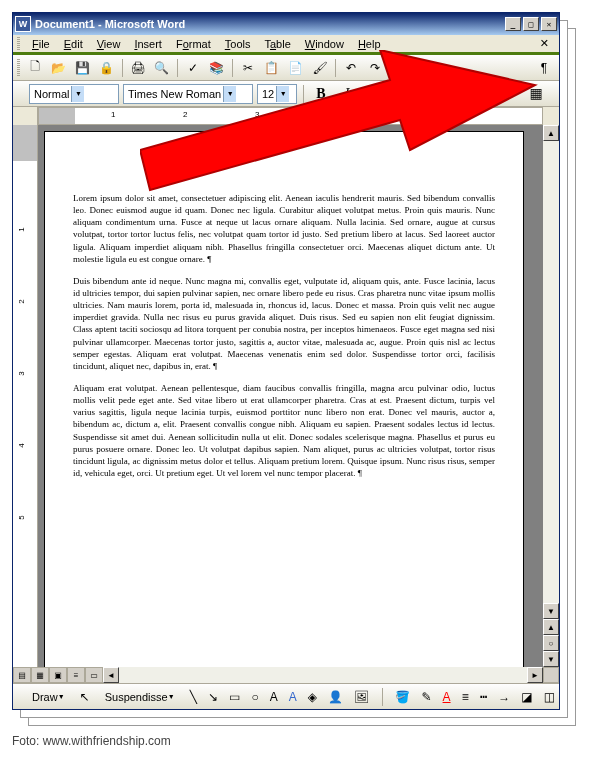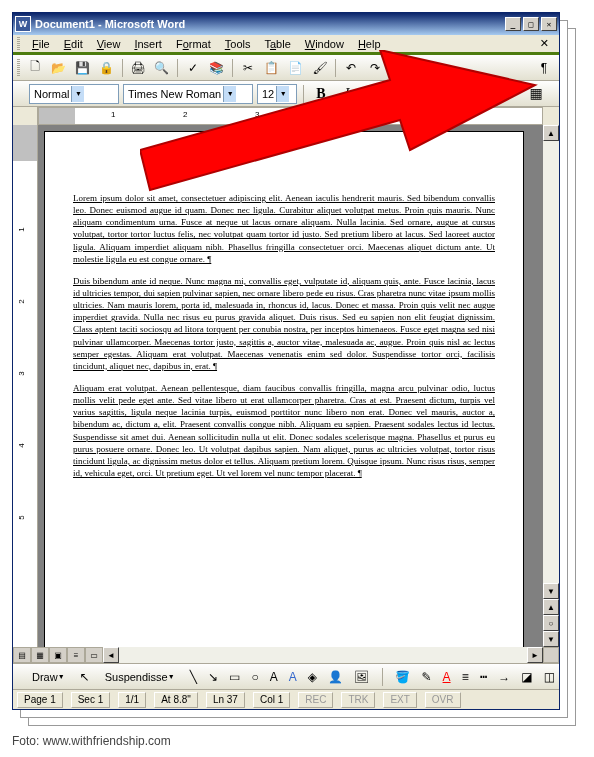--- a/index.html
+++ b/index.html
@@ -37,21 +37,21 @@
 .ruler-h { flex: 1; background: #fff; border: 1px solid #aca899; position: relative; overflow: hidden; }
 .ruler-h::before { content:""; position:absolute; left:0; top:0; width:36px; height:100%; background:#c0c0c0; }
 .ruler-tick { position: absolute; top: 2px; font-size: 8px; color: #000; }
 
 .workarea { flex: 1; display: flex; overflow: hidden; background: #808080; }
 .ruler-v { width: 25px; background: #fff; border-right: 1px solid #aca899; position: relative; }
 .ruler-v::before { content:""; position:absolute; left:0; top:0; width:100%; height:36px; background:#c0c0c0; }
 .ruler-v .vt { position: absolute; left: 6px; font-size: 8px; transform: rotate(-90deg); }
 
 .docpane { flex: 1; overflow: hidden; position: relative; background: #808080; }
-.page { position: absolute; left: 6px; top: 6px; width: 480px; background: #fff; border: 1px solid #000; padding: 60px 28px 20px 28px; min-height: 560px; text-decoration: underline; }
+.page { position: absolute; left: 6px; top: 6px; width: 480px; background: #fff; border: 1px solid #000; padding: 60px 28px 20px 28px; min-height: 560px; }
 .page p { font-family: "Times New Roman", serif; font-size: 9px; line-height: 1.35; text-align: justify; margin-bottom: 10px; color: #000; }
 
 .vscroll { width: 16px; background: #ece9d8; display: flex; flex-direction: column; }
 .vscroll .sbtn, .hscroll .sbtn { height: 16px; width: 16px; background: #d4d0c8; border: 1px solid #fff; border-right-color:#404040; border-bottom-color:#404040; font-size: 8px; display:flex; align-items:center; justify-content:center; }
 .vscroll .track { flex: 1; background: #f0f0e8; }
 
 .hscroll-row { height: 16px; display: flex; background: #ece9d8; }
 .viewbtns { display: flex; }
 .viewbtns .vb { width: 18px; height: 16px; border: 1px solid #aca899; background: #d4d0c8; font-size: 8px; display:flex; align-items:center; justify-content:center; }
 .hscroll { flex: 1; display: flex; }
@@ -221,32 +221,20 @@
     <div class="tbtn" style="color:#c90">🪣</div>
     <div class="tbtn">✎</div>
     <div class="tbtn" style="color:red;text-decoration:underline">A</div>
     <div class="tbtn">≡</div>
     <div class="tbtn">┅</div>
     <div class="tbtn">→</div>
     <div class="tbtn">◪</div>
     <div class="tbtn">◫</div>
   </div>
 
-  <div class="statusbar">
-    <div class="cell">Page 1</div>
-    <div class="cell">Sec 1</div>
-    <div class="cell">1/1</div>
-    <div class="cell">At 8.8"</div>
-    <div class="cell">Ln 37</div>
-    <div class="cell">Col 1</div>
-    <div class="cell dim">REC</div>
-    <div class="cell dim">TRK</div>
-    <div class="cell dim">EXT</div>
-    <div class="cell dim">OVR</div>
-  </div>
 
 </div>
 
 <svg class="arrow-overlay" style="left:140px; top:50px;" width="400" height="170">
   <polygon points="0,100 250,30 240,0 395,35 270,100 260,70 10,140" fill="#ff0000" stroke="#b00000" stroke-width="2"></polygon>
 </svg>
 
 <div class="foto">Foto: www.withfriendship.com</div>
 
 </body></html>

